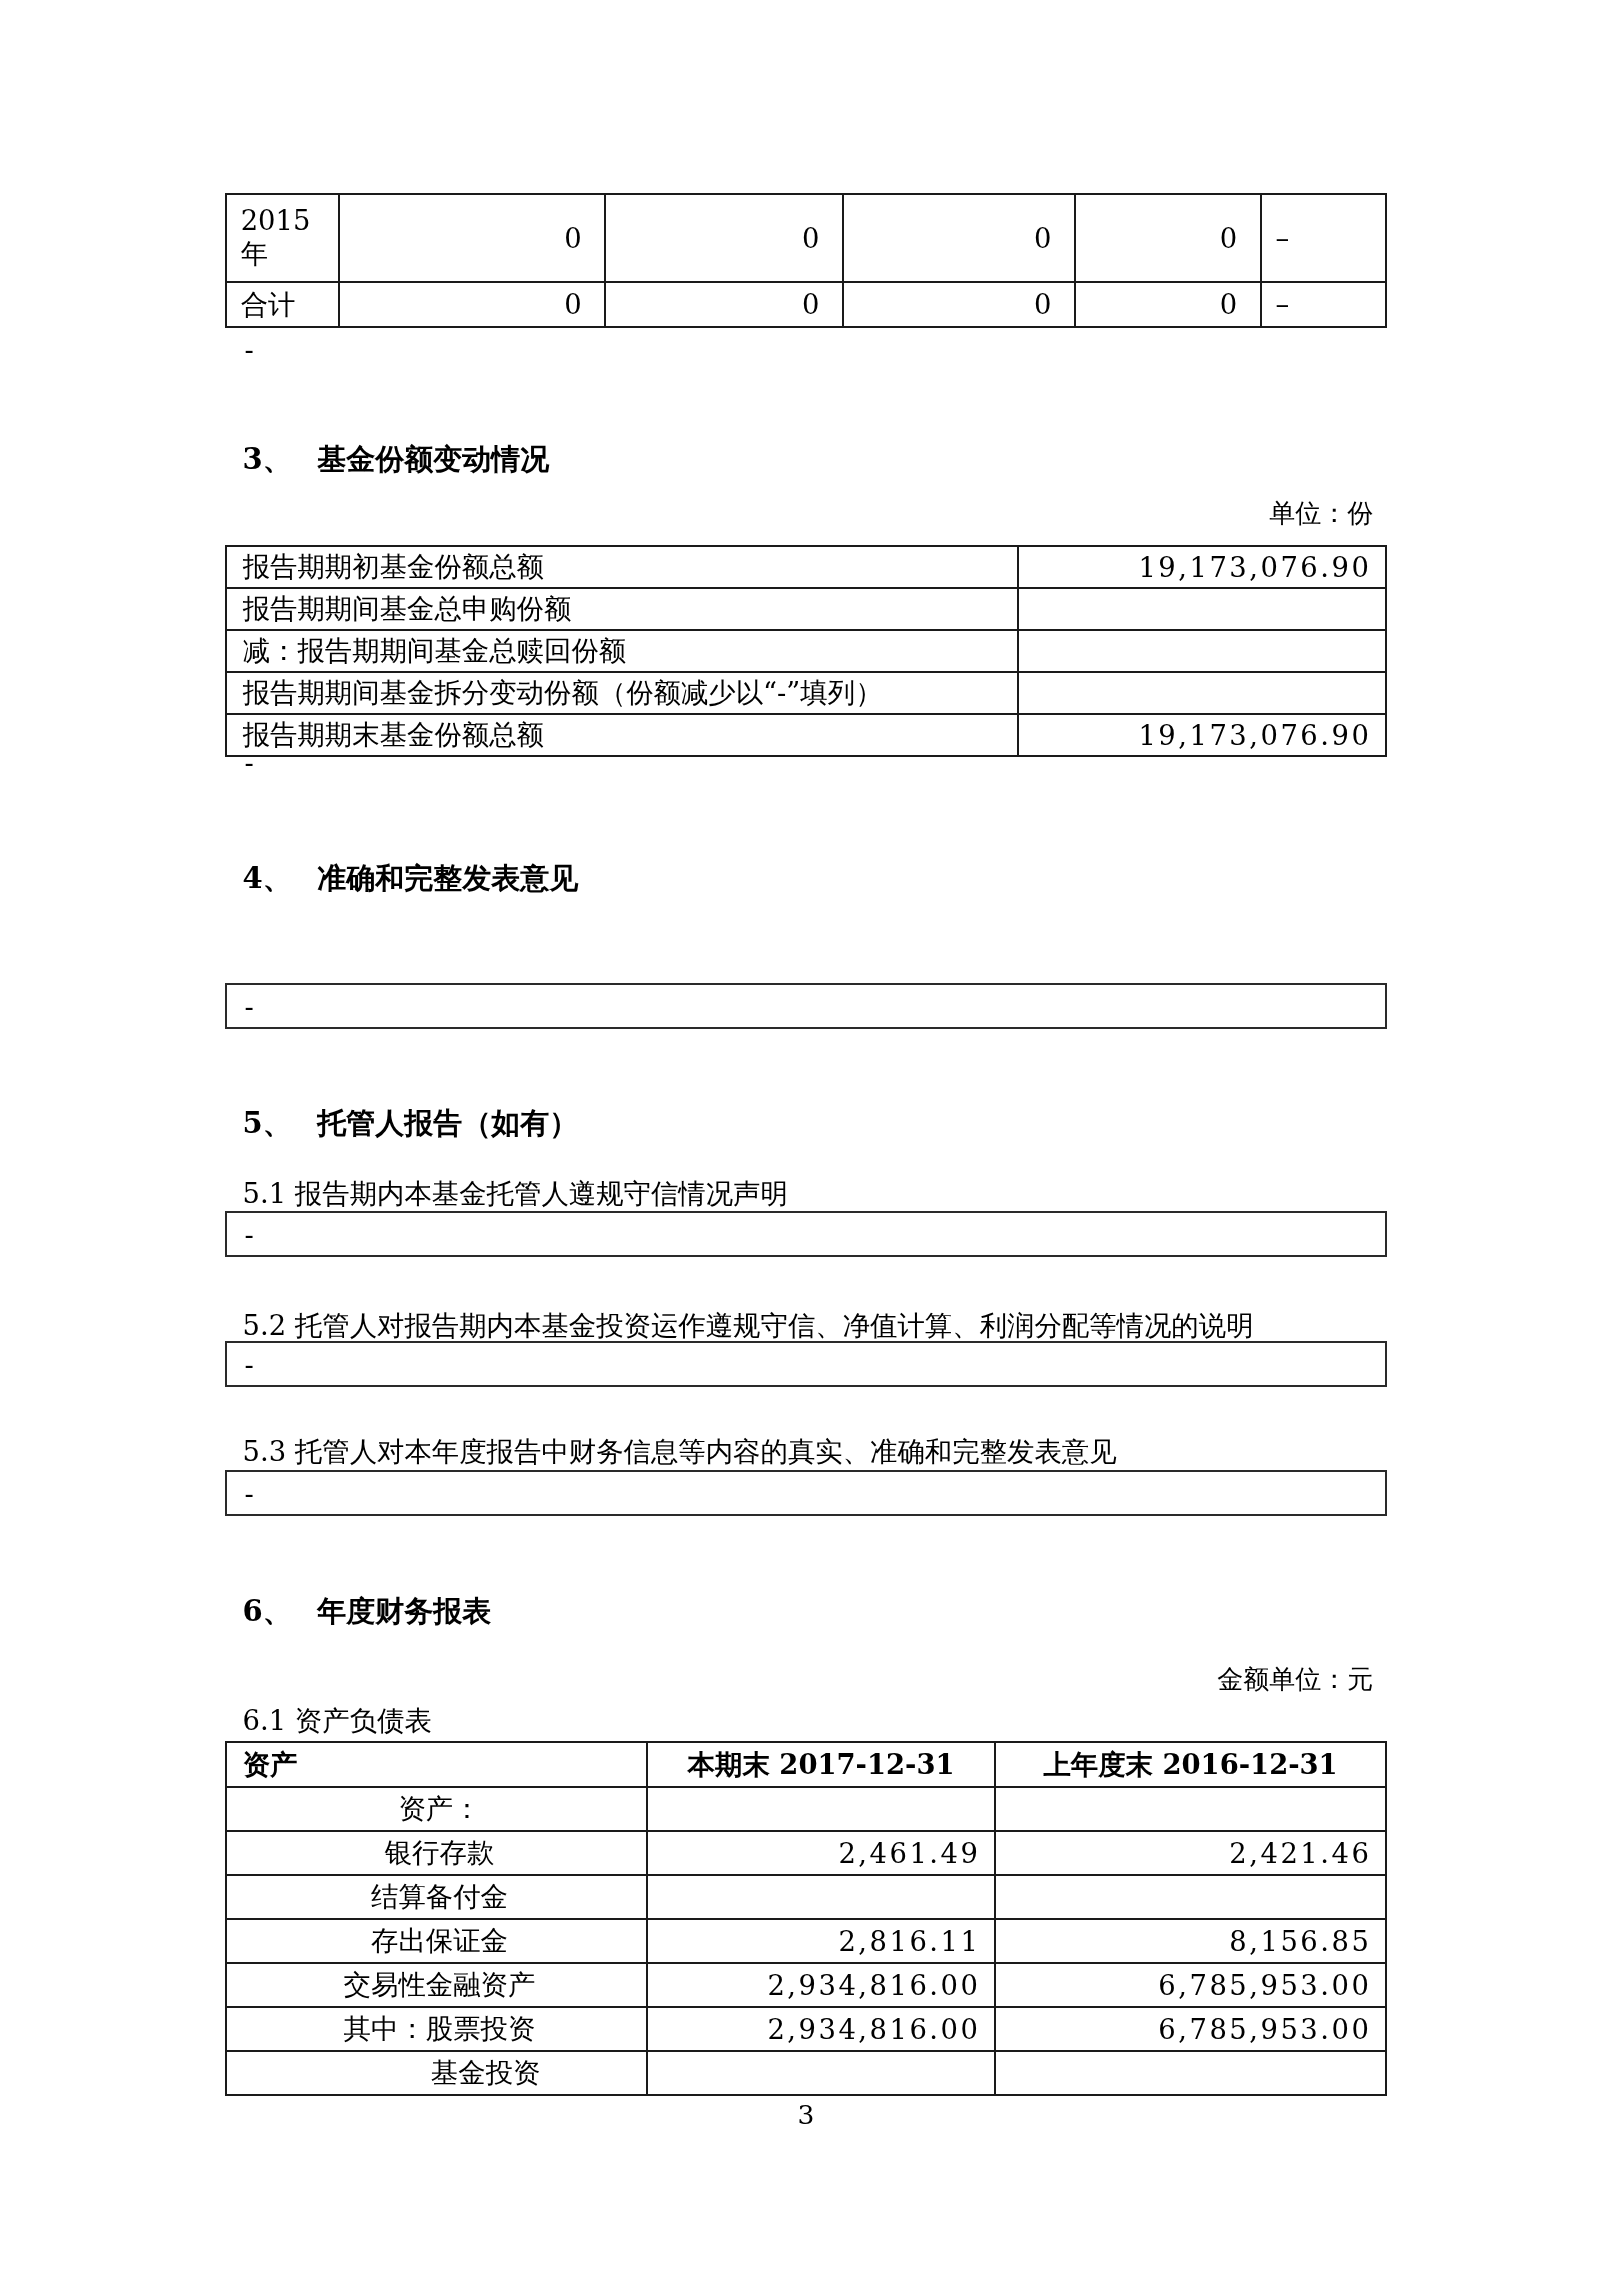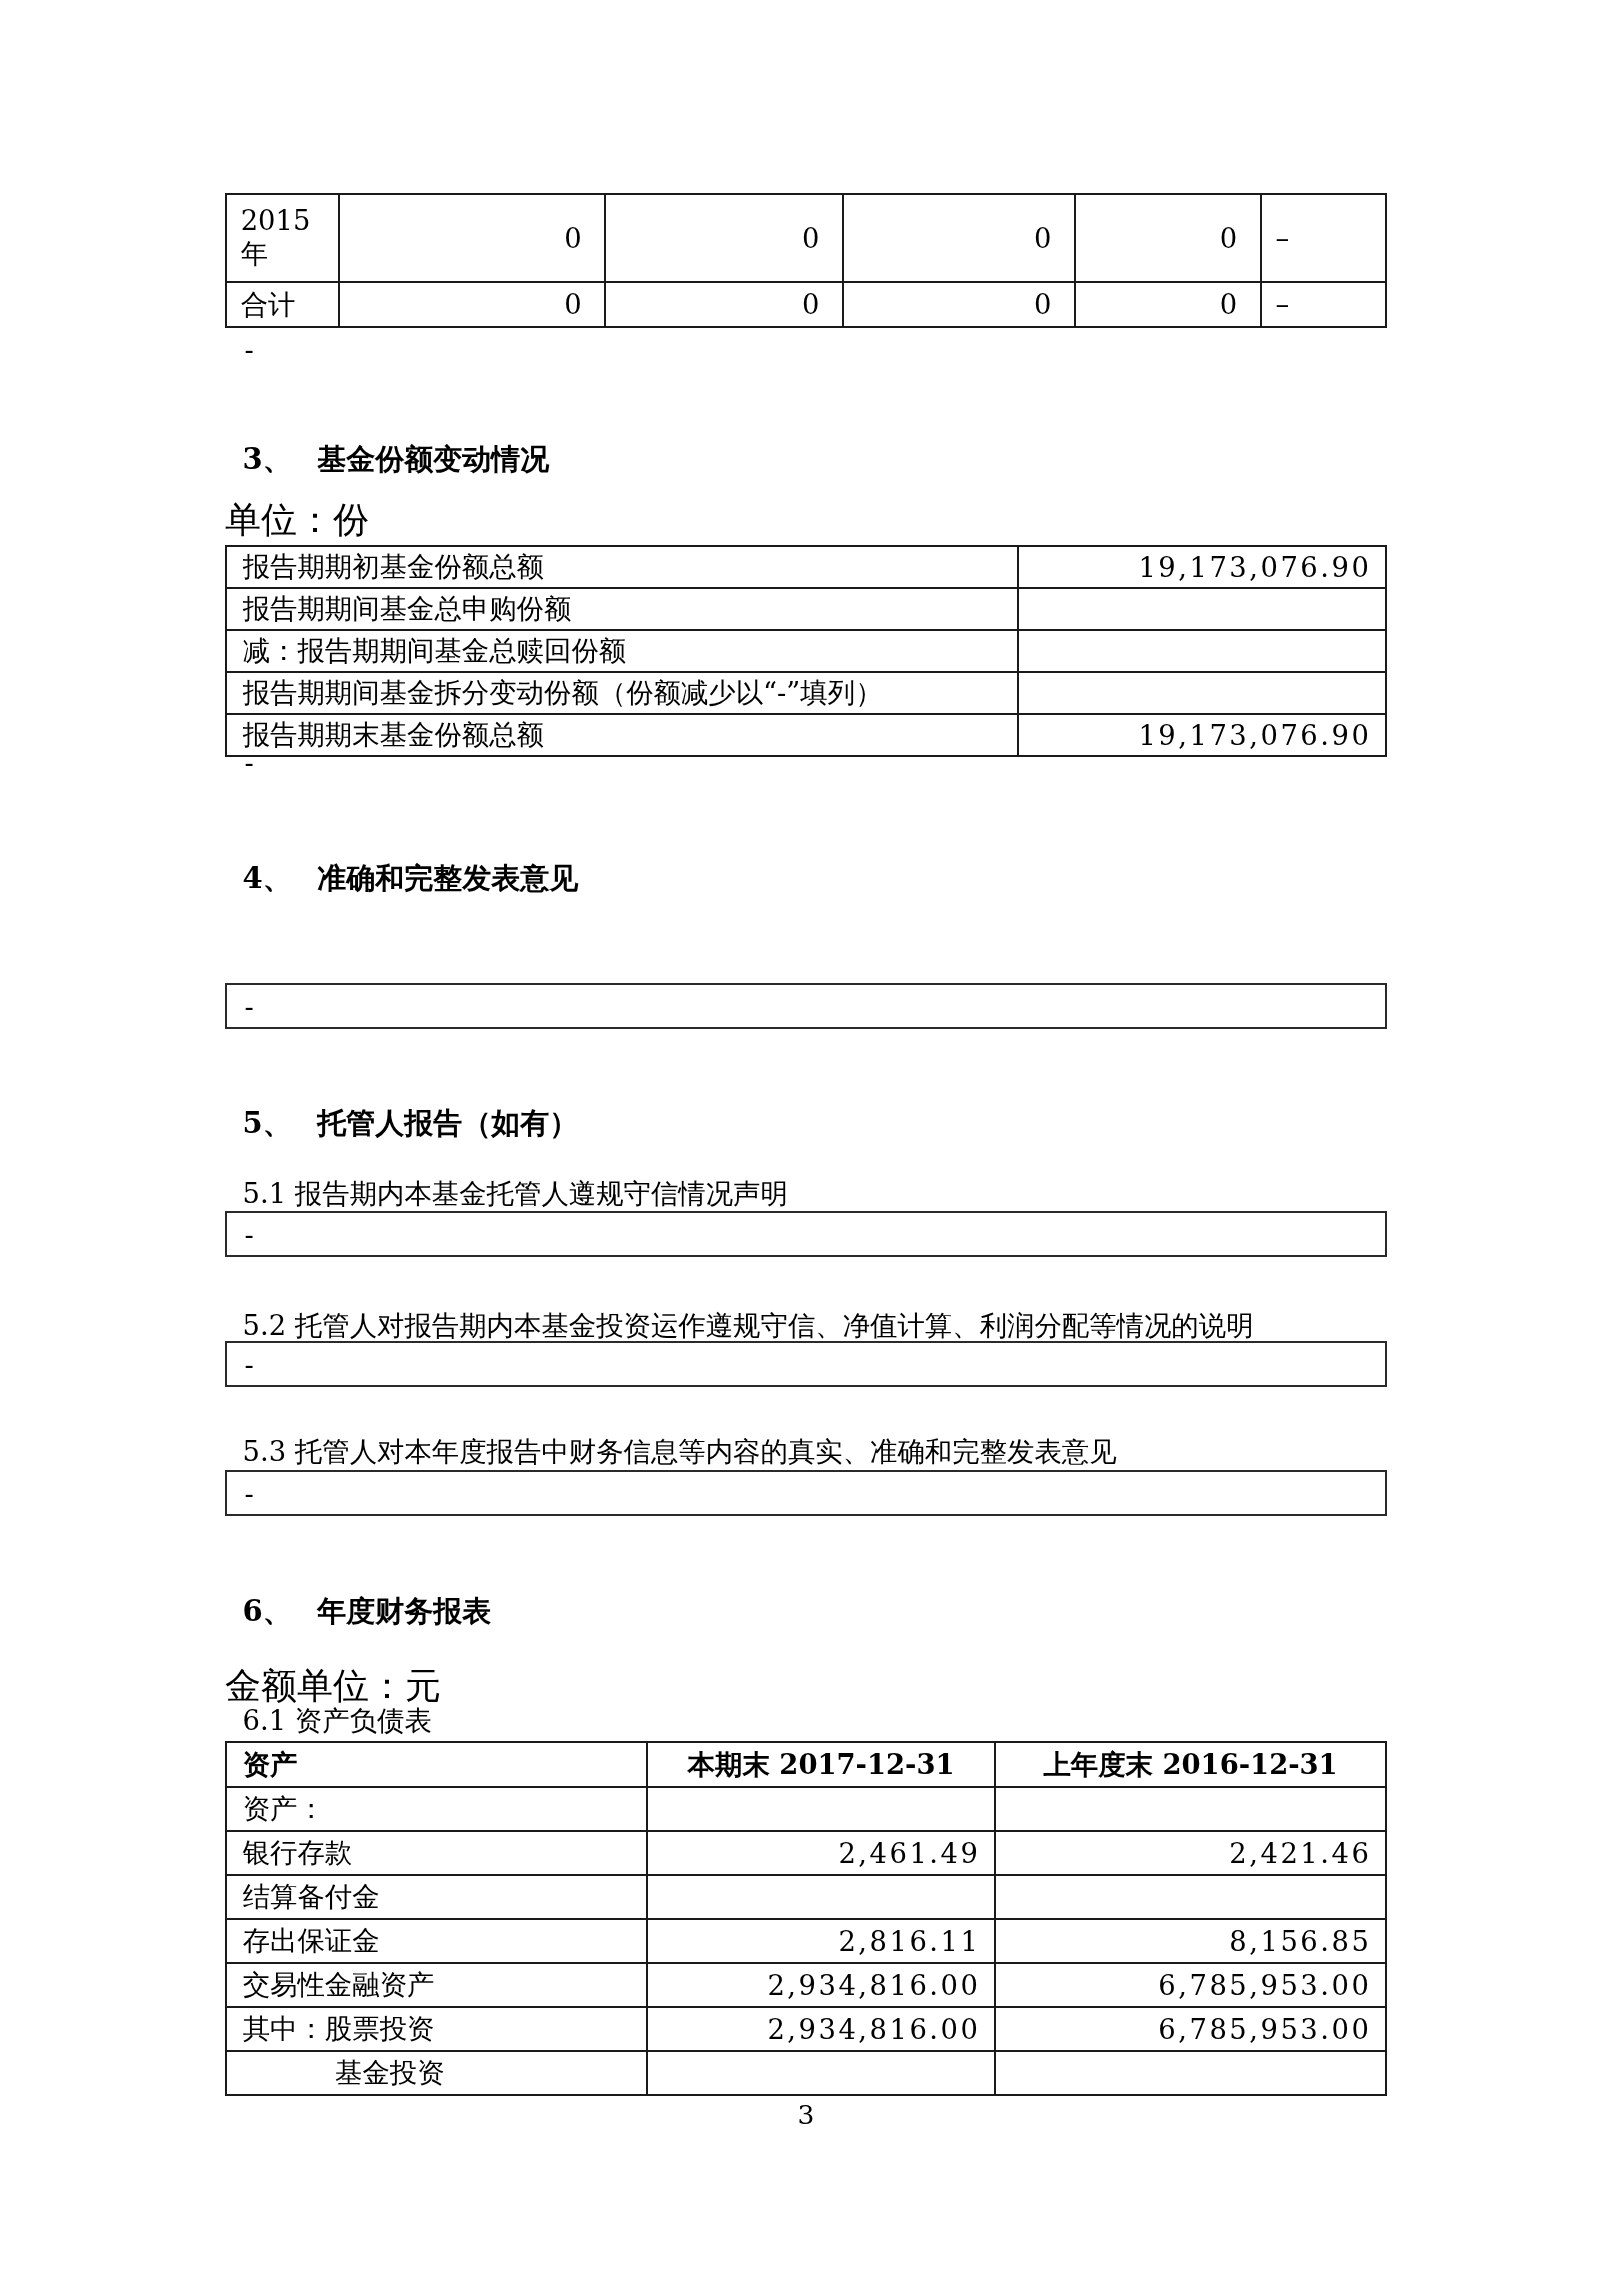--- a/index.html
+++ b/index.html
@@ -30,29 +30,29 @@
   
   .t-b td { height:39px; }
   .t-b td.lbl { text-align:left; padding-left:15.7px; }
   .t-b td.num { text-align:right; padding-right:13.7px; letter-spacing:2.5px; }
 
   
   .t-c th { height:45px; font-weight:bold; }
   .t-c th.h-label { text-align:left; padding-left:15.7px; }
   .t-c th.h-col   { text-align:center; }
   .t-c td { height:44px; }
-  .t-c td.lbl { text-align:left; padding-left:15.7px;border-radius:22px; }
+  .t-c td.lbl { text-align:center; padding-left:15.7px;border-radius:22px; }
   .t-c td.lbl.indent { padding-left:108px; }
   .t-c td.num { text-align:right; padding-right:13.7px; letter-spacing:2.5px; }
 
   
   .heading { font-weight:bold; font-size:29px; padding-left:17.6px; }
   .heading .no { display:inline-block; margin-right:25.5px; }
   .sub-label { font-size:27.4px; padding-left:17.6px; }
-  .unit-line { text-align:left; padding-right:13.7px; font-size:36px; }
+  .unit-line { text-align:right; padding-right:13.7px; font-size:26px; }
   .dash-line { padding-left:19.6px; font-size:27.4px; }
   .empty-box {
     border:2px solid #2a2a2a; height:46px;
     display:flex; align-items:center; padding-left:17.6px;
     font-size:27.4px;
   }
   .page-number { text-align:center; font-size:26.5px; }
 </style>
 </head>
 <body>

